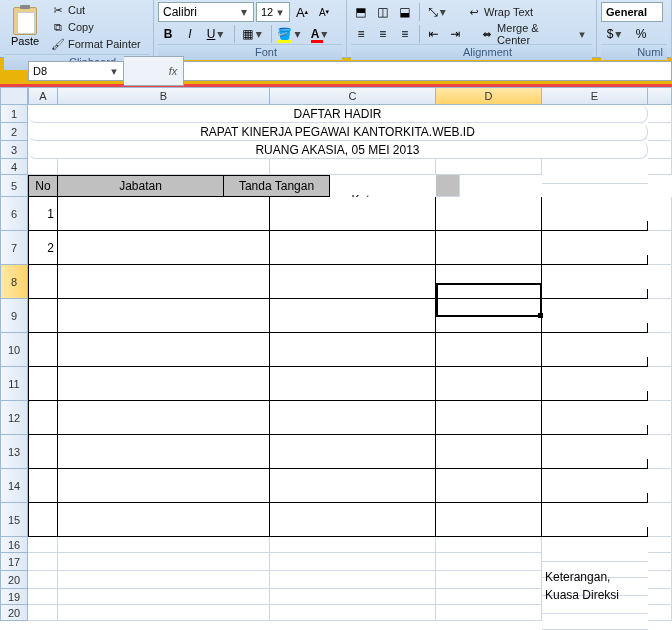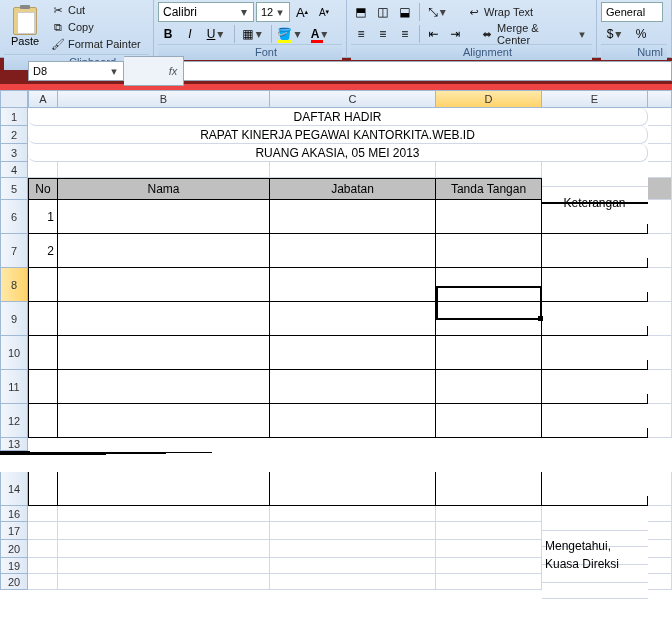--- a/index.html
+++ b/index.html
@@ -25,24 +25,24 @@
 .mini-icon { width:14px; height:14px; display:inline-flex; align-items:center; justify-content:center; font-size:11px; }
 
 .font-name { width:96px; height:20px; background:#fff; border:1px solid #8aa; display:flex; align-items:center; padding:0 4px; font-size:12px; position:relative; }
 .font-size { width:34px; height:20px; background:#fff; border:1px solid #8aa; display:flex; align-items:center; padding:0 4px; font-size:11px; }
 .dd { width:10px; text-align:center; color:#444; }
 
 .tb { width:20px; height:20px; display:flex; align-items:center; justify-content:center; border:1px solid transparent; border-radius:2px; font-size:12px; }
 .tb.split { width:28px; }
 .sep { width:1px; height:18px; background:#a0b8d0; margin:0 2px; }
 
-.selbox { height:20px; background:#fff; border:1px solid #8aa; display:flex; align-items:center; padding:0 4px; font-size:11px; }
-
-
-.fbar-wrap { background:#7f1d1d; border-bottom:6px solid #ef4444; padding:3px 0; }
+.selbox { height:20px; background:#fff; border:1px solid #8aa; display:flex; align-items:center; padding:0 4px; font-size:11px;font-weight:bold; }
+
+
+.fbar-wrap { background:#eab308; border-bottom:3px solid #ef4444; padding:3px 0; }
 .fbar { display:flex; align-items:center; height:20px; margin-left:28px; }
 .namebox { width:96px; height:20px; background:#fff; border:1px solid #9ab; display:flex; align-items:center; padding:0 4px; font-size:11px; }
 .fx { width:16px; height:20px; display:flex; align-items:center; justify-content:center; font-style:italic; color:#555; border:1px solid #9ab; border-left:none; background:#eef3fa; font-size:11px; }
 .formula-input { flex:1; height:20px; background:#fff; border:1px solid #9ab; border-left:none; padding:0 4px; }
 
 
 .grid-wrap { position:relative; }
 .corner { position:absolute; left:0; top:0; width:28px; height:18px; background:#e4ecf7; border:1px solid #9fb8d4; }
 .col-headers { display:flex; margin-left:28px; height:18px; }
 .ch { background:linear-gradient(#f2f6fb,#dde8f5); border:1px solid #9fb8d4; border-left:none; text-align:center; font-size:11px; color:#333; line-height:16px; }
@@ -276,21 +276,20 @@
         <div class="cell B"></div>
         <div class="cell C"></div>
         <div class="cell D"></div>
         <div class="cell E"></div>
         <div class="cell F"></div>
     </div>
 
     <div class="row tbl tbl-row-first hdr" style="height:22px">
       <div class="rh">5</div>
       <div class="cell A">No</div>
-      <div class="cell B">Nama</div>
       <div class="cell C">Jabatan</div>
       <div class="cell D">Tanda Tangan</div>
       <div class="cell E">Keterangan</div>
       <div class="cell F" style="border:none;border-right:1px solid #d0d7e5;border-bottom:1px solid #d0d7e5"></div>
     </div>
 
     <div id="data-rows">
         <div class="row tbl" style="height: 34px;">
           <div class="rh">6</div>
           <div class="cell A right">1</div>
@@ -347,31 +346,40 @@
         </div>
         <div class="row tbl" style="height: 34px;">
           <div class="rh">12</div>
           <div class="cell A right"></div>
           <div class="cell B"></div>
           <div class="cell C"></div>
           <div class="cell D"></div>
           <div class="cell E"></div>
           <div class="cell F" style="border:none;border-right:1px solid #d0d7e5;border-bottom:1px solid #d0d7e5"></div>
         </div>
-        <div class="row tbl" style="height: 34px; flex-direction: column;">
+        <div class="row tbl" style="height: 34px;">
           <div class="rh">13</div>
           <div class="cell A right"></div>
           <div class="cell B"></div>
           <div class="cell C"></div>
           <div class="cell D"></div>
           <div class="cell E"></div>
           <div class="cell F" style="border:none;border-right:1px solid #d0d7e5;border-bottom:1px solid #d0d7e5"></div>
         </div>
         <div class="row tbl" style="height: 34px;">
           <div class="rh">14</div>
+          <div class="cell A right"></div>
+          <div class="cell B"></div>
+          <div class="cell C"></div>
+          <div class="cell D"></div>
+          <div class="cell E"></div>
+          <div class="cell F" style="border:none;border-right:1px solid #d0d7e5;border-bottom:1px solid #d0d7e5"></div>
+        </div>
+        <div class="row tbl" style="height: 34px;">
+          <div class="rh">15</div>
           <div class="cell A right"></div>
           <div class="cell B"></div>
           <div class="cell C"></div>
           <div class="cell D"></div>
           <div class="cell E"></div>
           <div class="cell F" style="border:none;border-right:1px solid #d0d7e5;border-bottom:1px solid #d0d7e5"></div>
         </div>
       </div>
 
     <div class="row" style="height:16px">
@@ -383,21 +391,21 @@
         <div class="cell E"></div>
         <div class="cell F"></div>
     </div>
 
     <div class="row" style="height:18px">
       <div class="rh">17</div>
       <div class="cell A"></div>
         <div class="cell B"></div>
         <div class="cell C"></div>
         <div class="cell D"></div>
-      <div class="cell E">Mengetahui,</div>
+      <div class="cell E">Keterangan,</div>
         <div class="cell F"></div>
     </div>
 
     <div class="row" style="height:18px">
       <div class="rh">20</div>
       <div class="cell A"></div>
         <div class="cell B"></div>
         <div class="cell C"></div>
         <div class="cell D"></div>
       <div class="cell E">Kuasa Direksi</div>

